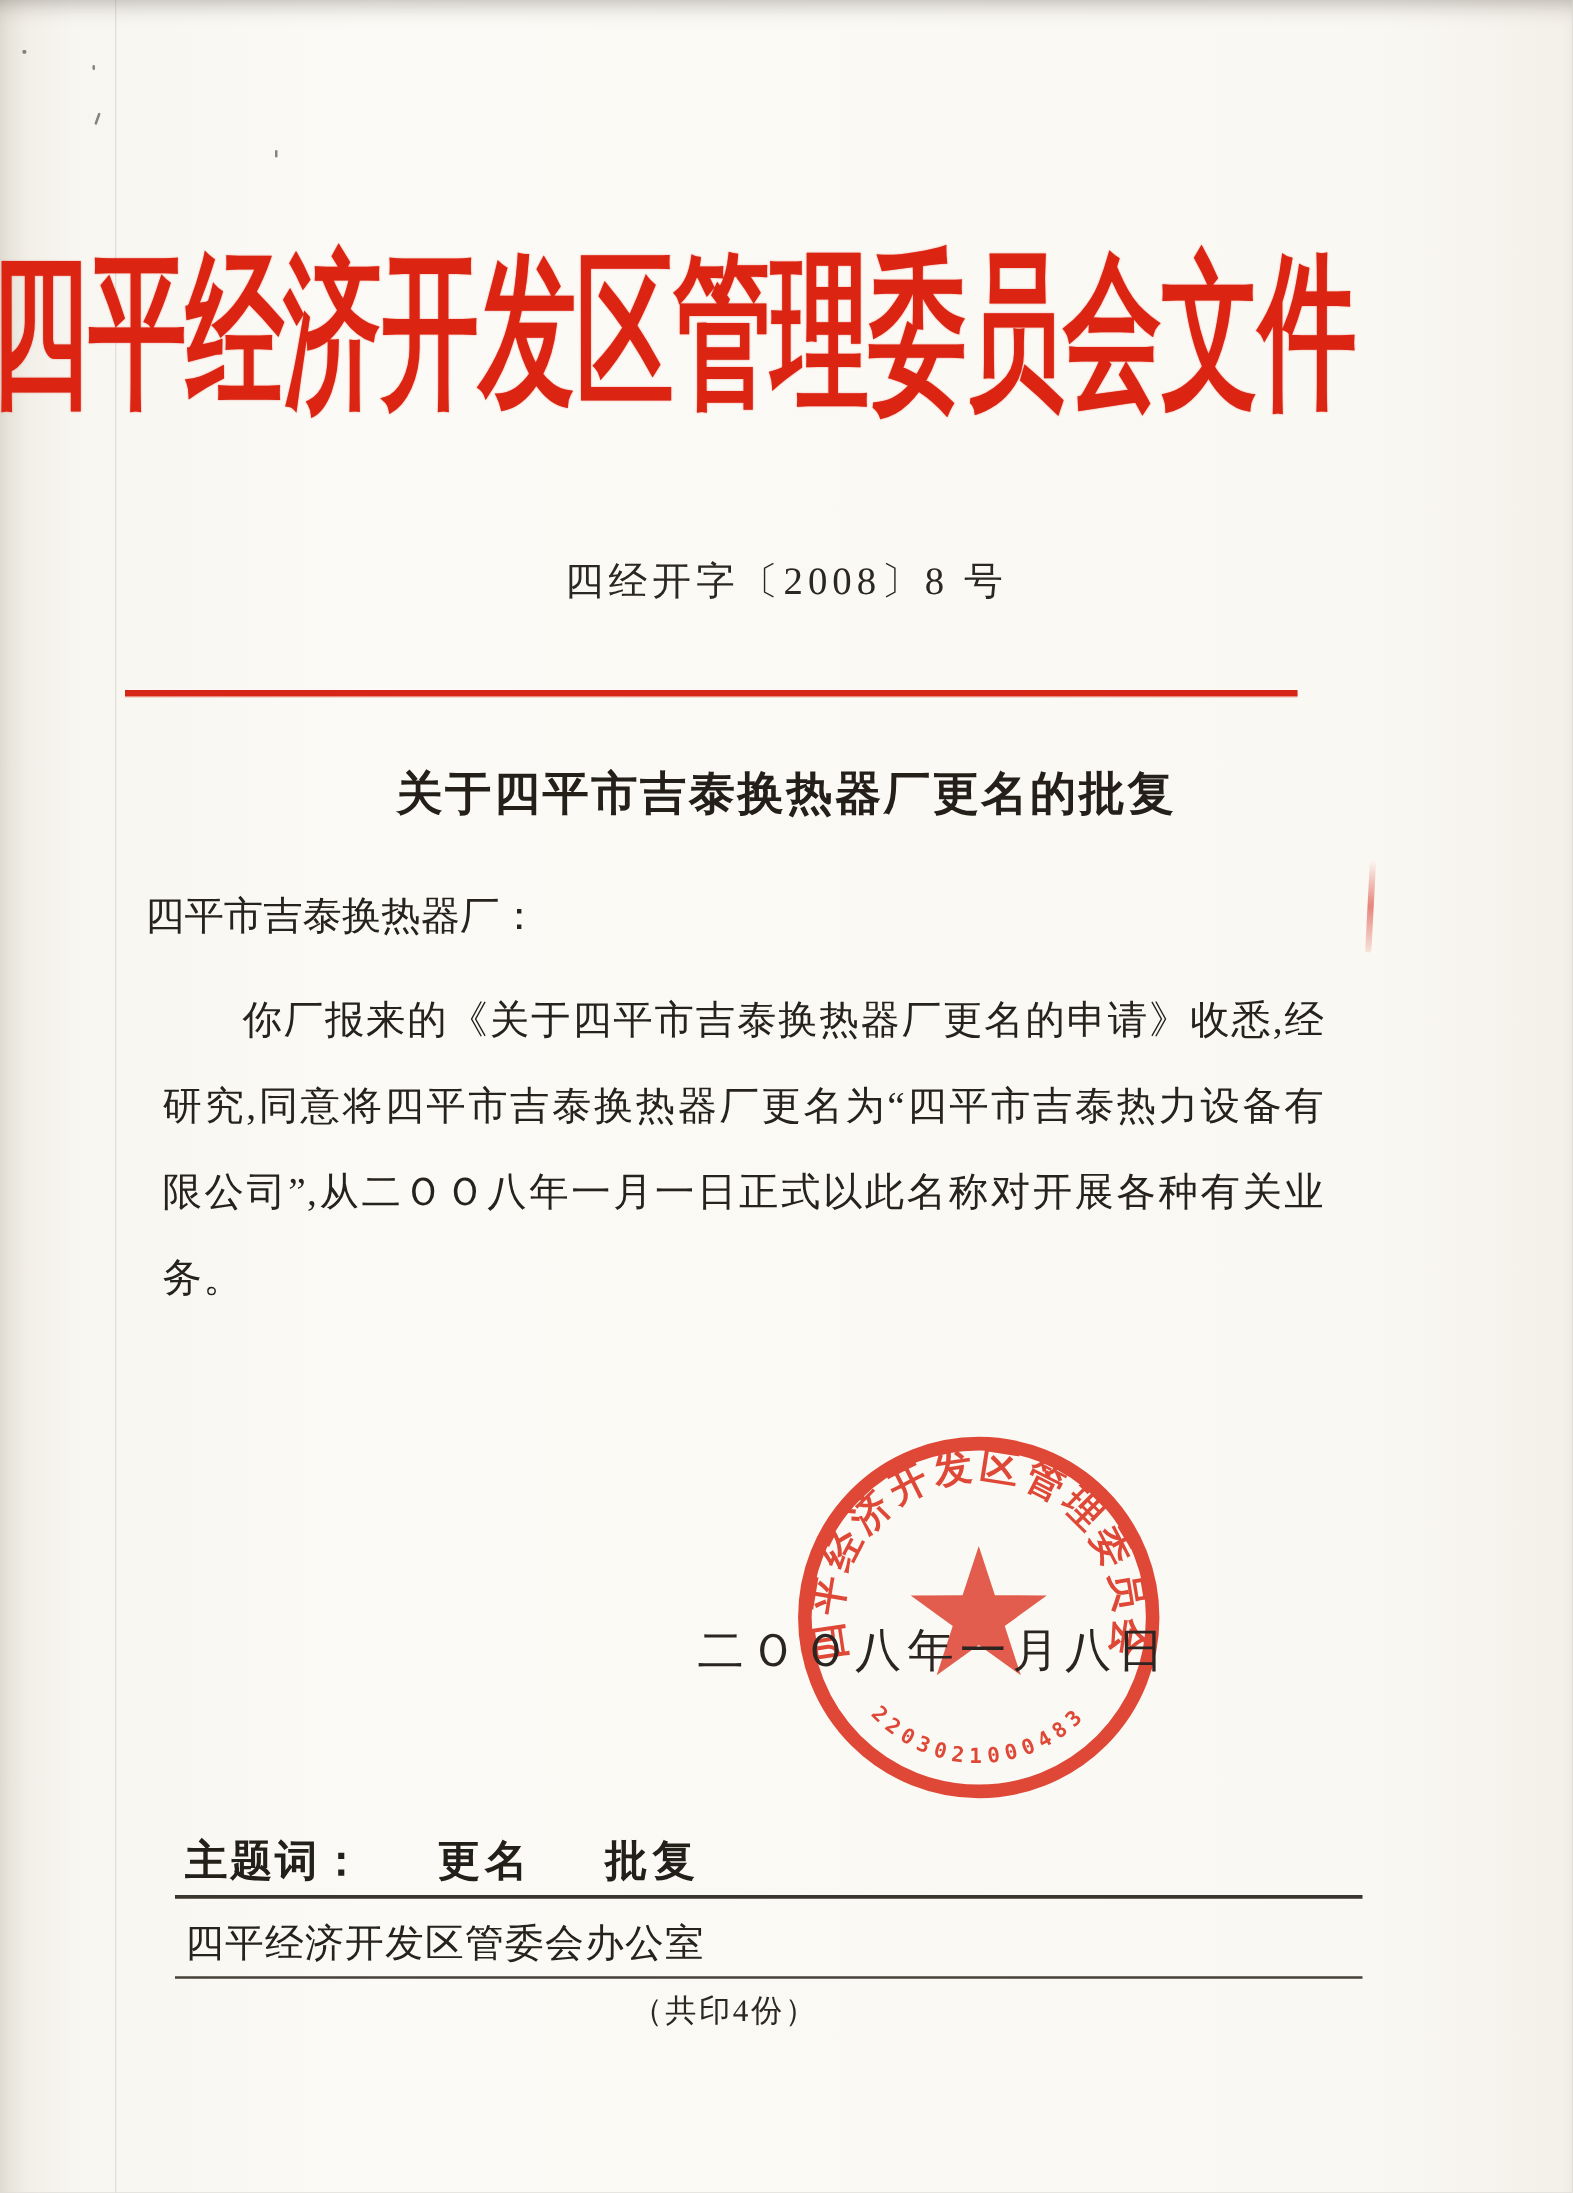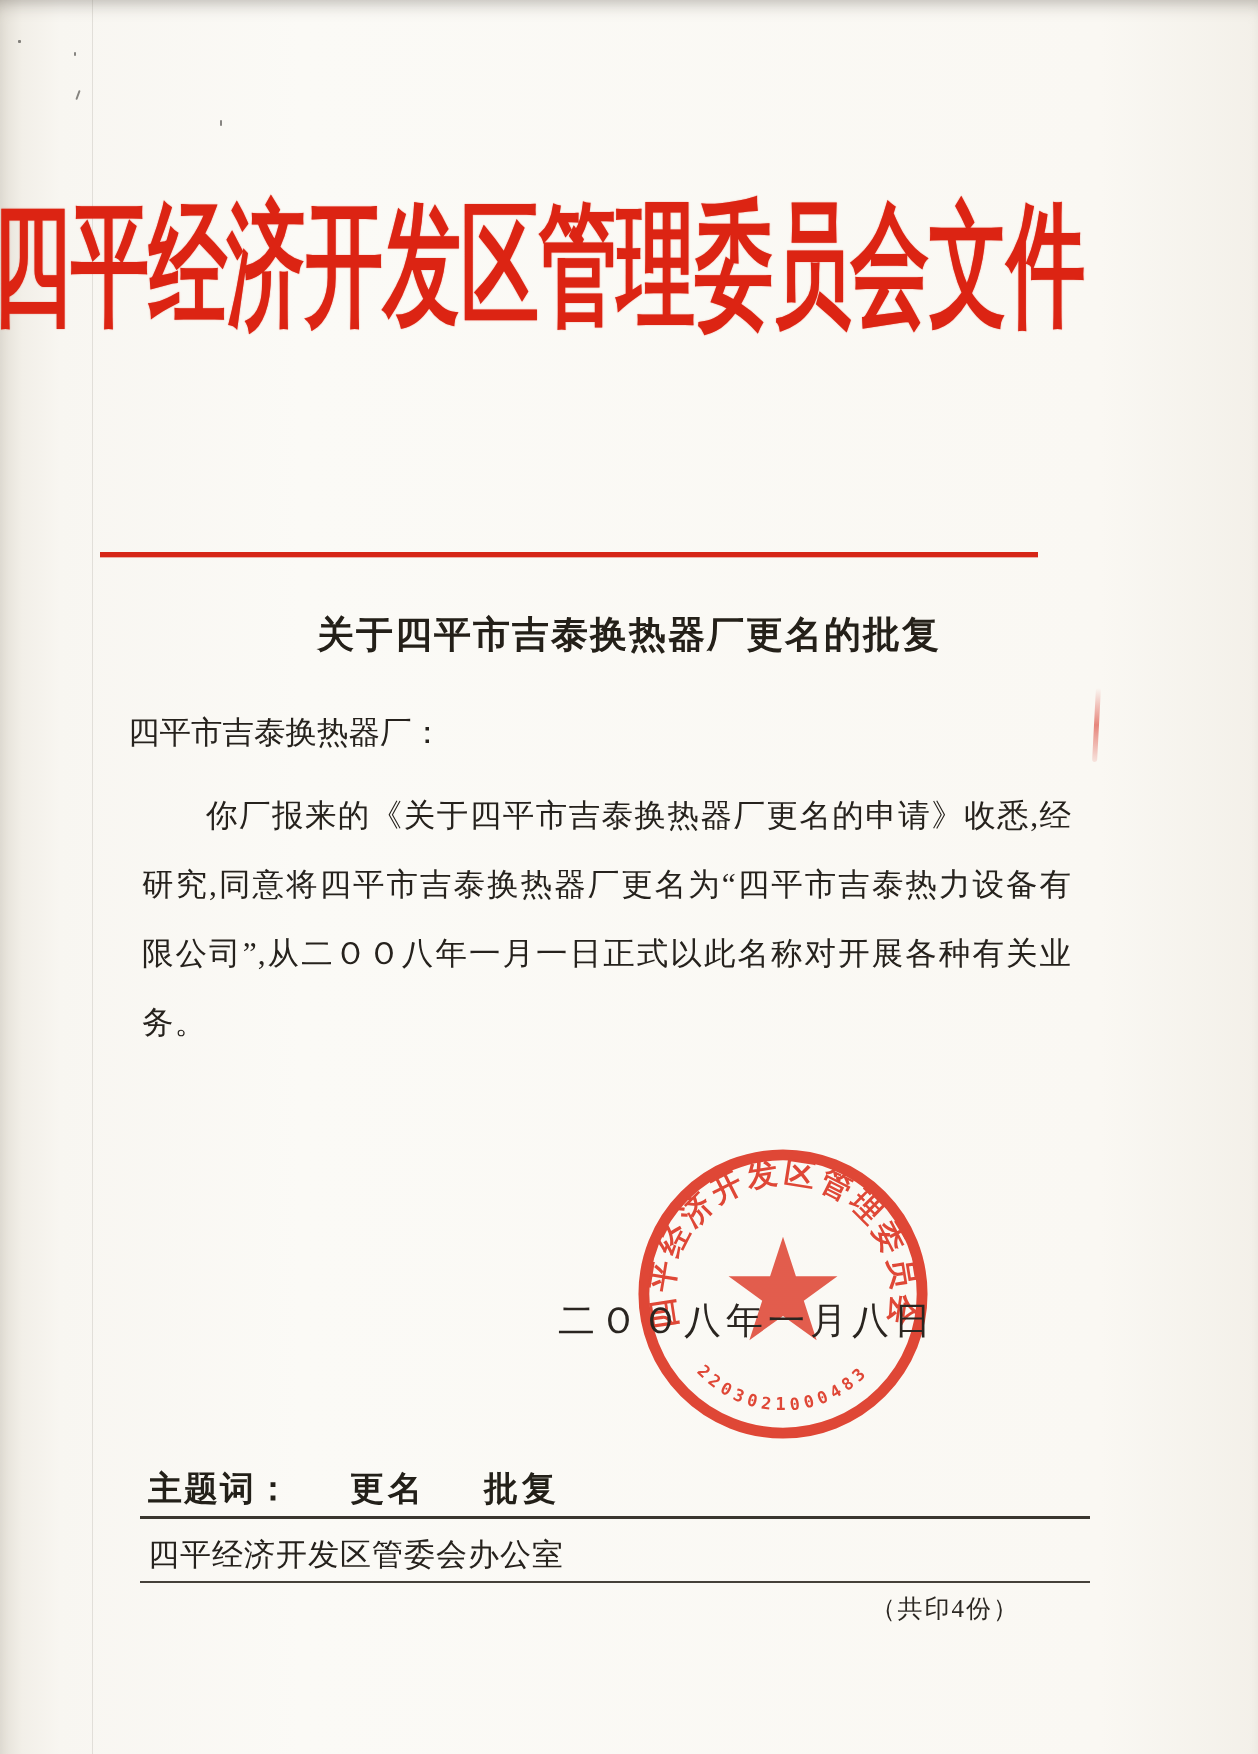--- a/index.html
+++ b/index.html
@@ -51,21 +51,21 @@
     background:#d62617;
     box-shadow:0 1px 0 rgba(214,38,23,.35);
   }
   .doc-title{
     position:absolute;left:0;top:610px;width:1258px;
     text-align:center;
     font-family:Liberation Mono, monospace;
     font-weight:bold;font-size:37px;color:#242019;letter-spacing:2px;
   }
   .body-block{
-    position:absolute;left:128px;top:698px;width:958px;
+    position:absolute;left:116px;top:698px;width:958px;
     font-size:31.5px;color:#26221d;line-height:69px;
   }
   .salutation{margin:0;}
   .para{
     margin:14px;text-indent:64px;text-align:justify;letter-spacing:1px;
   }
   .closing{margin:0;text-indent:64px;}
   .seal{
     position:absolute;left:635px;top:1146px;width:296px;height:296px;
     z-index:2;opacity:.93;
@@ -86,39 +86,40 @@
   .footer-line{position:absolute;left:140px;height:3px;background:#3a362f;}
   .footer-line.one{top:1516px;width:950px;}
   .footer-line.two{top:1581px;width:950px;background:#45413a;height:2px;}
   .footer-row{
     position:absolute;left:148px;top:1534px;width:934px;
     display:flex;justify-content:space-between;align-items:center;
     font-size:31px;color:#26221d;letter-spacing:1px;
   }
   .copies{
     position:absolute;left:140px;top:1592px;width:880px;
-    text-align:right;font-size:25px;color:#2b2722;letter-spacing:2px;
+    text-align:center;font-size:25px;color:#2b2722;letter-spacing:2px;
   }
 </style>
 </head>
 <body>
 
 <div class="page">
 
   <div class="crease"></div>
   <div class="speck" style="left:18px;top:40px;width:3px;height:3px;"></div>
   <div class="speck" style="left:74px;top:52px;width:2px;height:4px;"></div>
   <div class="speck" style="left:77px;top:90px;width:2px;height:10px;transform:rotate(20deg);"></div>
   <div class="speck" style="left:220px;top:120px;width:2px;height:6px;"></div>
   <div class="red-smudge"></div>
 
   <div class="banner">
     <div class="banner-text">四平经济开发区管理委员会文件</div>
   </div>
 
+  <div class="doc-number">四经开字〔2008〕8 号</div>
 
   <div class="red-rule"></div>
 
   <div class="doc-title">关于四平市吉泰换热器厂更名的批复</div>
 
   <div class="body-block">
     <p class="salutation">四平市吉泰换热器厂：</p>
     <p class="para">你厂报来的《关于四平市吉泰换热器厂更名的申请》收悉,经研究,同意将四平市吉泰换热器厂更名为“四平市吉泰热力设备有限公司”,从二ＯＯ八年一月一日正式以此名称对开展各种有关业务。</p>
   </div>
 

